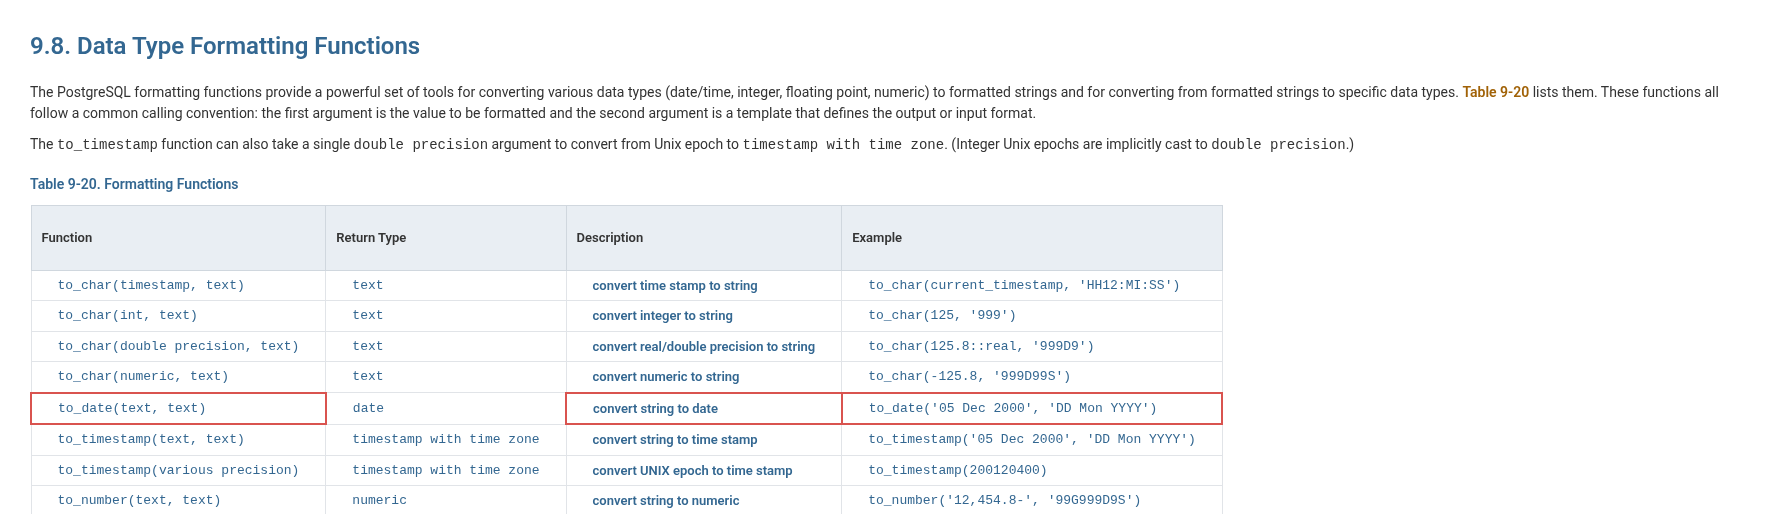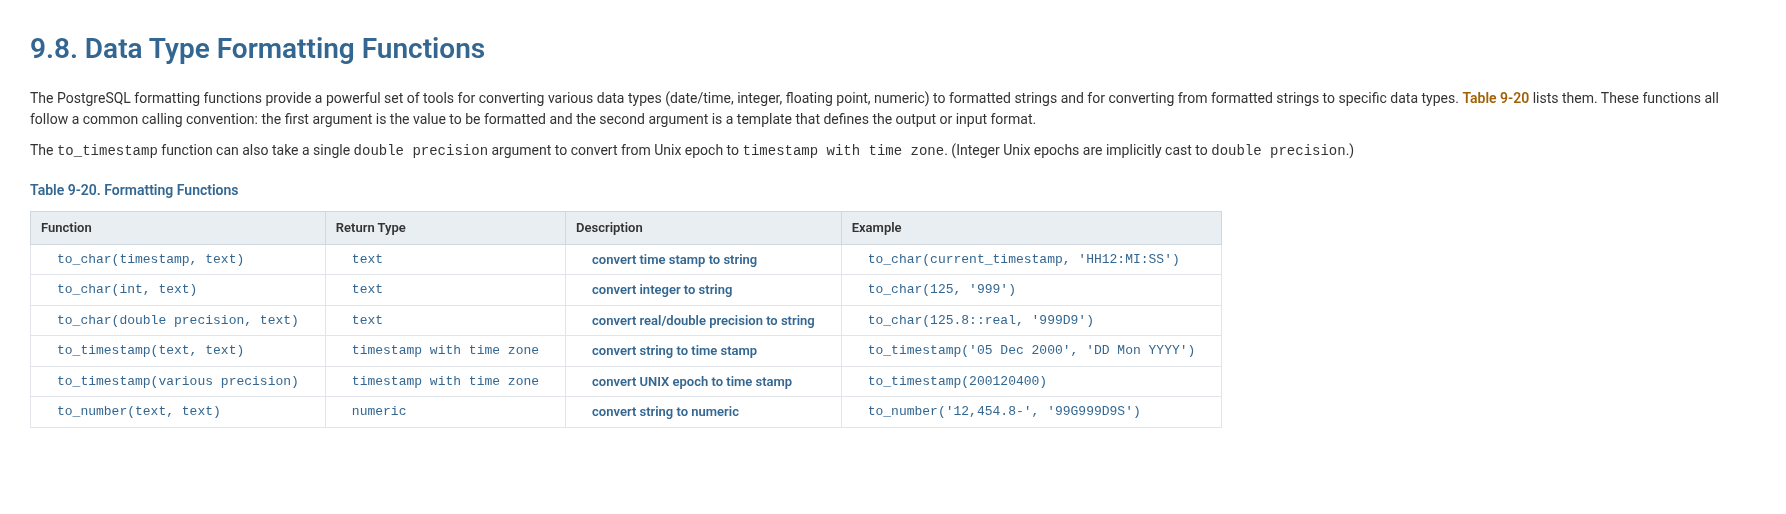--- a/index.html
+++ b/index.html
@@ -6,21 +6,21 @@
     margin: 0;
     padding: 20px 30px;
     font-family: -apple-system, BlinkMacSystemFont, "Segoe UI", Roboto, "Helvetica Neue", Arial, sans-serif;
     color: #333;
     font-size: 14px;
     line-height: 1.5;
     background: #fff;
   }
   h1.page-title {
     color: #336791;
-    font-size: 28px;
+    font-size: 24px;
     font-weight: 600;
     margin: 8px 0 18px 0;
   }
   p.body-text {
     color: #333;
     margin: 10px 0;
   }
   .link-inline {
     color: #a16207;
     font-weight: 600;
@@ -40,21 +40,21 @@
   table.formatting-table {
     border-collapse: collapse;
     width: auto;
     font-size: 13px;
   }
   table.formatting-table th {
     background: #e9eef3;
     color: #333;
     text-align: left;
     font-weight: 600;
-    padding: 6px 10px;
+    padding: 22px 10px;
     border: 1px solid #d0d7de;
   }
   table.formatting-table td {
     padding: 5px 26px;
     border: 1px solid #e1e4e8;
     vertical-align: middle;
   }
   table.formatting-table td.func,
   table.formatting-table td.retn,
   table.formatting-table td.examp {
@@ -107,20 +107,32 @@
         <td class="desc">convert integer to string</td>
         <td class="examp">to_char(125, '999')</td>
       </tr>
       <tr>
         <td class="func">to_char(double precision, text)</td>
         <td class="retn">text</td>
         <td class="desc">convert real/double precision to string</td>
         <td class="examp">to_char(125.8::real, '999D9')</td>
       </tr>
       <tr>
+        <td class="func">to_char(numeric, text)</td>
+        <td class="retn">text</td>
+        <td class="desc">convert numeric to string</td>
+        <td class="examp">to_char(-125.8, '999D99S')</td>
+      </tr>
+      <tr>
+        <td class="func highlight-cell">to_date(text, text)</td>
+        <td class="retn">date</td>
+        <td class="desc highlight-cell">convert string to date</td>
+        <td class="examp highlight-cell">to_date('05  Dec  2000', 'DD  Mon  YYYY')</td>
+      </tr>
+      <tr>
         <td class="func">to_timestamp(text, text)</td>
         <td class="retn">timestamp with time zone</td>
         <td class="desc">convert string to time stamp</td>
         <td class="examp">to_timestamp('05  Dec  2000', 'DD  Mon  YYYY')</td>
       </tr>
       <tr>
         <td class="func">to_timestamp(various precision)</td>
         <td class="retn">timestamp with time zone</td>
         <td class="desc">convert UNIX epoch to time stamp</td>
         <td class="examp">to_timestamp(200120400)</td>

